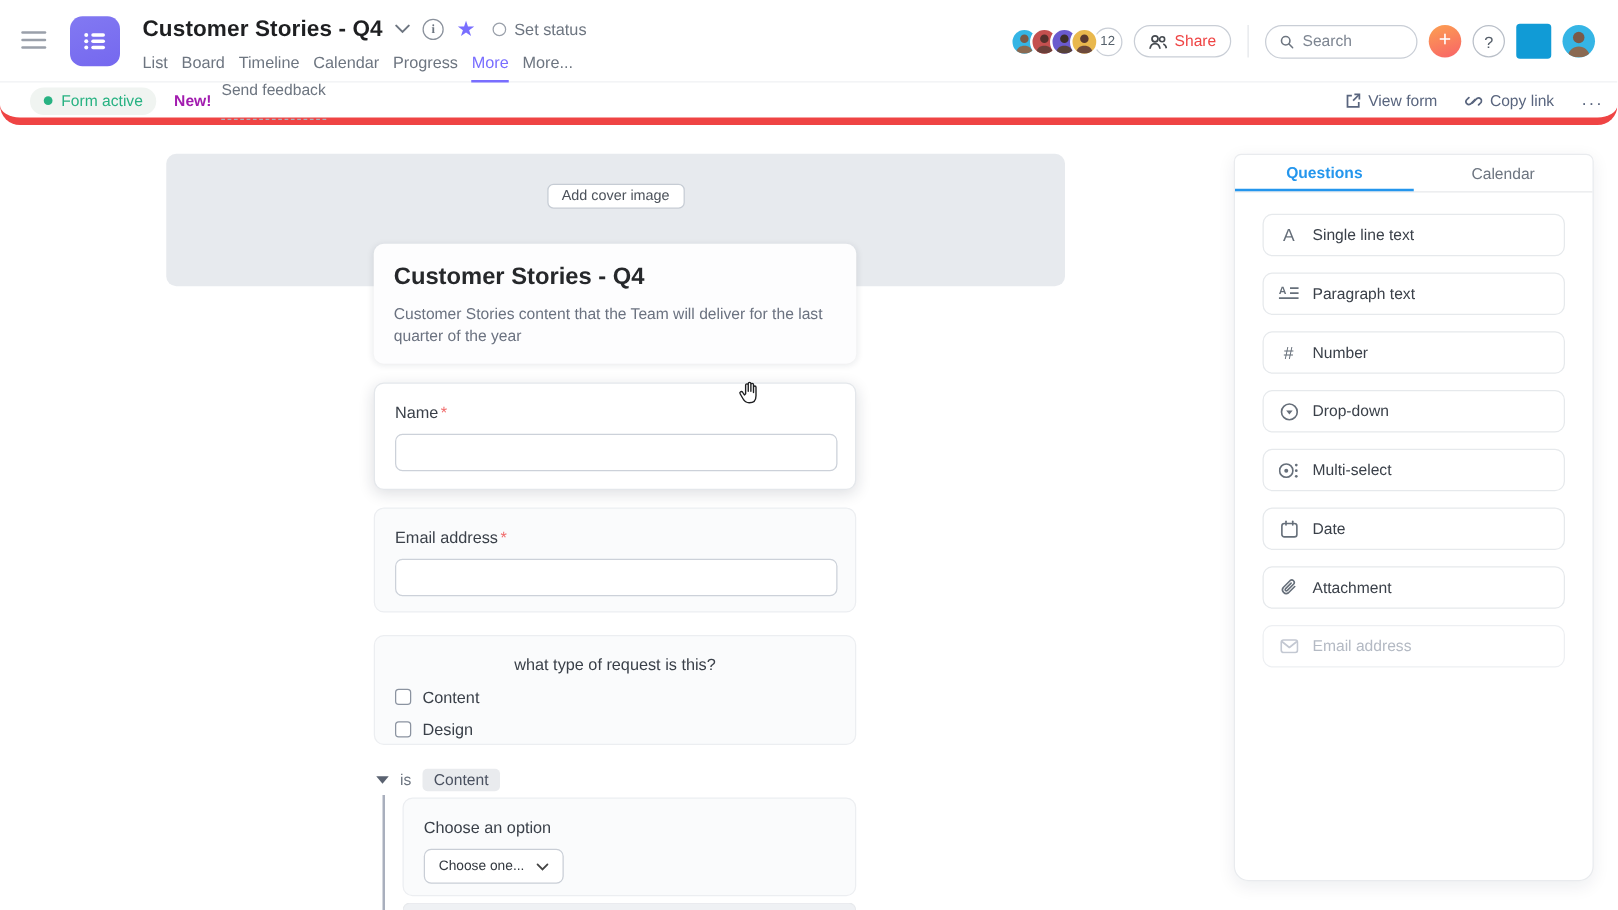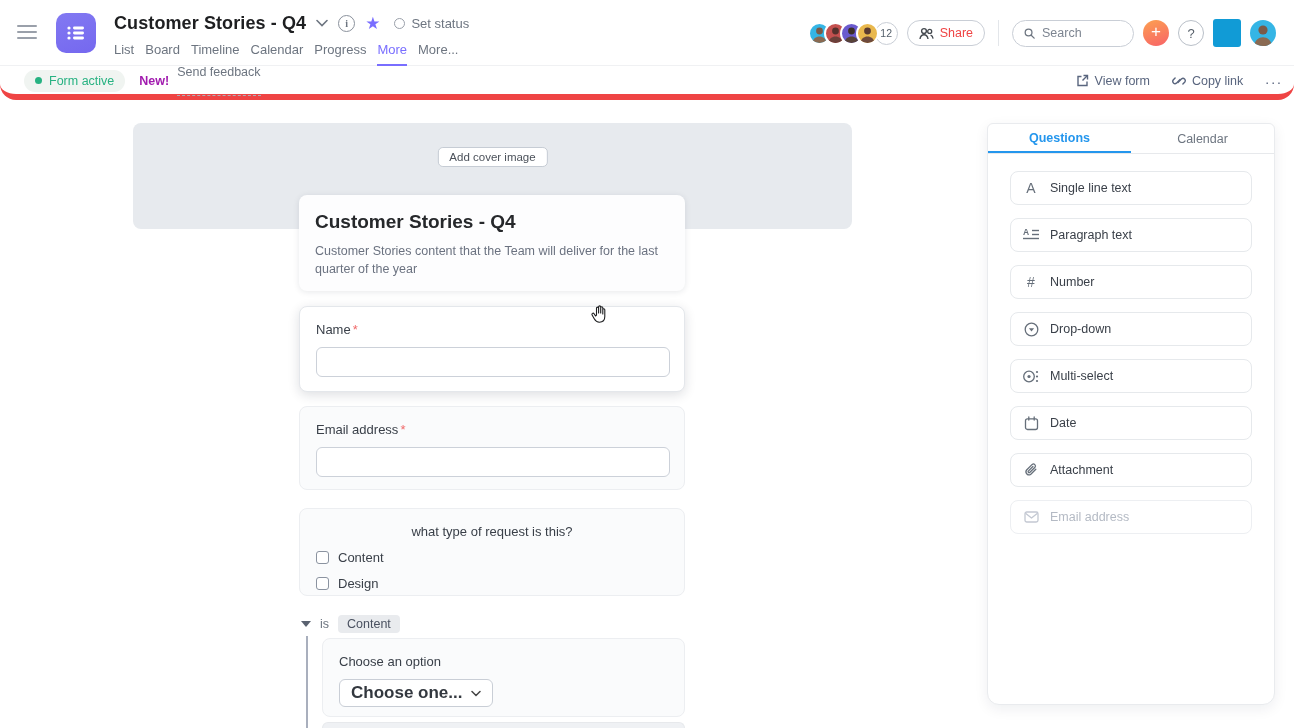--- a/index.html
+++ b/index.html
@@ -86,21 +86,21 @@
 
   .branch-row { position:absolute; left:301px; top:615px; display:flex; align-items:center; gap:9px; }
   .tri-down { width:0; height:0; border-left:5px solid transparent; border-right:5px solid transparent; border-top:6px solid #5a6270; cursor:pointer; }
   .branch-op { color:#6d7580; font-size:12.5px; }
   .branch-chip { background:#e9ebee; border-radius:4px; padding:2px 9px; font-size:12.5px; color:#4a5160; }
 
   .branch-line { position:absolute; left:306px; top:636px; width:2px; height:92px; background:#a9afbd; }
   .choose-card { position:absolute; left:322px; top:638px; width:363px; height:79px; background:#fafbfc;
     border:1px solid #eceef1; border-radius:8px; padding:15px 16px; }
   .dd-btn { display:flex; align-items:center; gap:9px; margin-top:10px; height:28px; padding:0 11px; background:#fff;
-    border:1px solid #c9ced6; border-radius:6px; font-size:17px; color:#33383f; cursor:pointer; width:max-content; font-family:inherit;font-weight:bold; }
+    border:1px solid #c9ced6; border-radius:6px; font-size:11px; color:#33383f; cursor:pointer; width:max-content; font-family:inherit; }
   .next-partial { position:absolute; left:322px; top:722px; width:363px; height:6px; background:#eff1f4;
     border:1px solid #e7e9ec; border-bottom:none; border-radius:8px 8px 0 0; }
 
   
   .sidebar { position:absolute; left:987px; top:123px; width:288px; height:582px; background:#fff;
     border:1px solid #e9ebee; border-radius:6px 6px 12px 12px; box-shadow:0 4px 14px rgba(20,30,50,.07); }
   .side-tabs { display:flex; height:30px; border-bottom:1px solid #e7e9ec; }
   .side-tab { flex:1; display:flex; align-items:center; justify-content:center; font-size:12.5px; color:#6d7580; cursor:pointer; }
   .side-tab.active { color:#2496ed; font-weight:700; border-bottom:2px solid #2496ed; }
   .side-head { font-size:14px; font-weight:700; color:#1e1f21; margin:24px 0 0 22px; }

